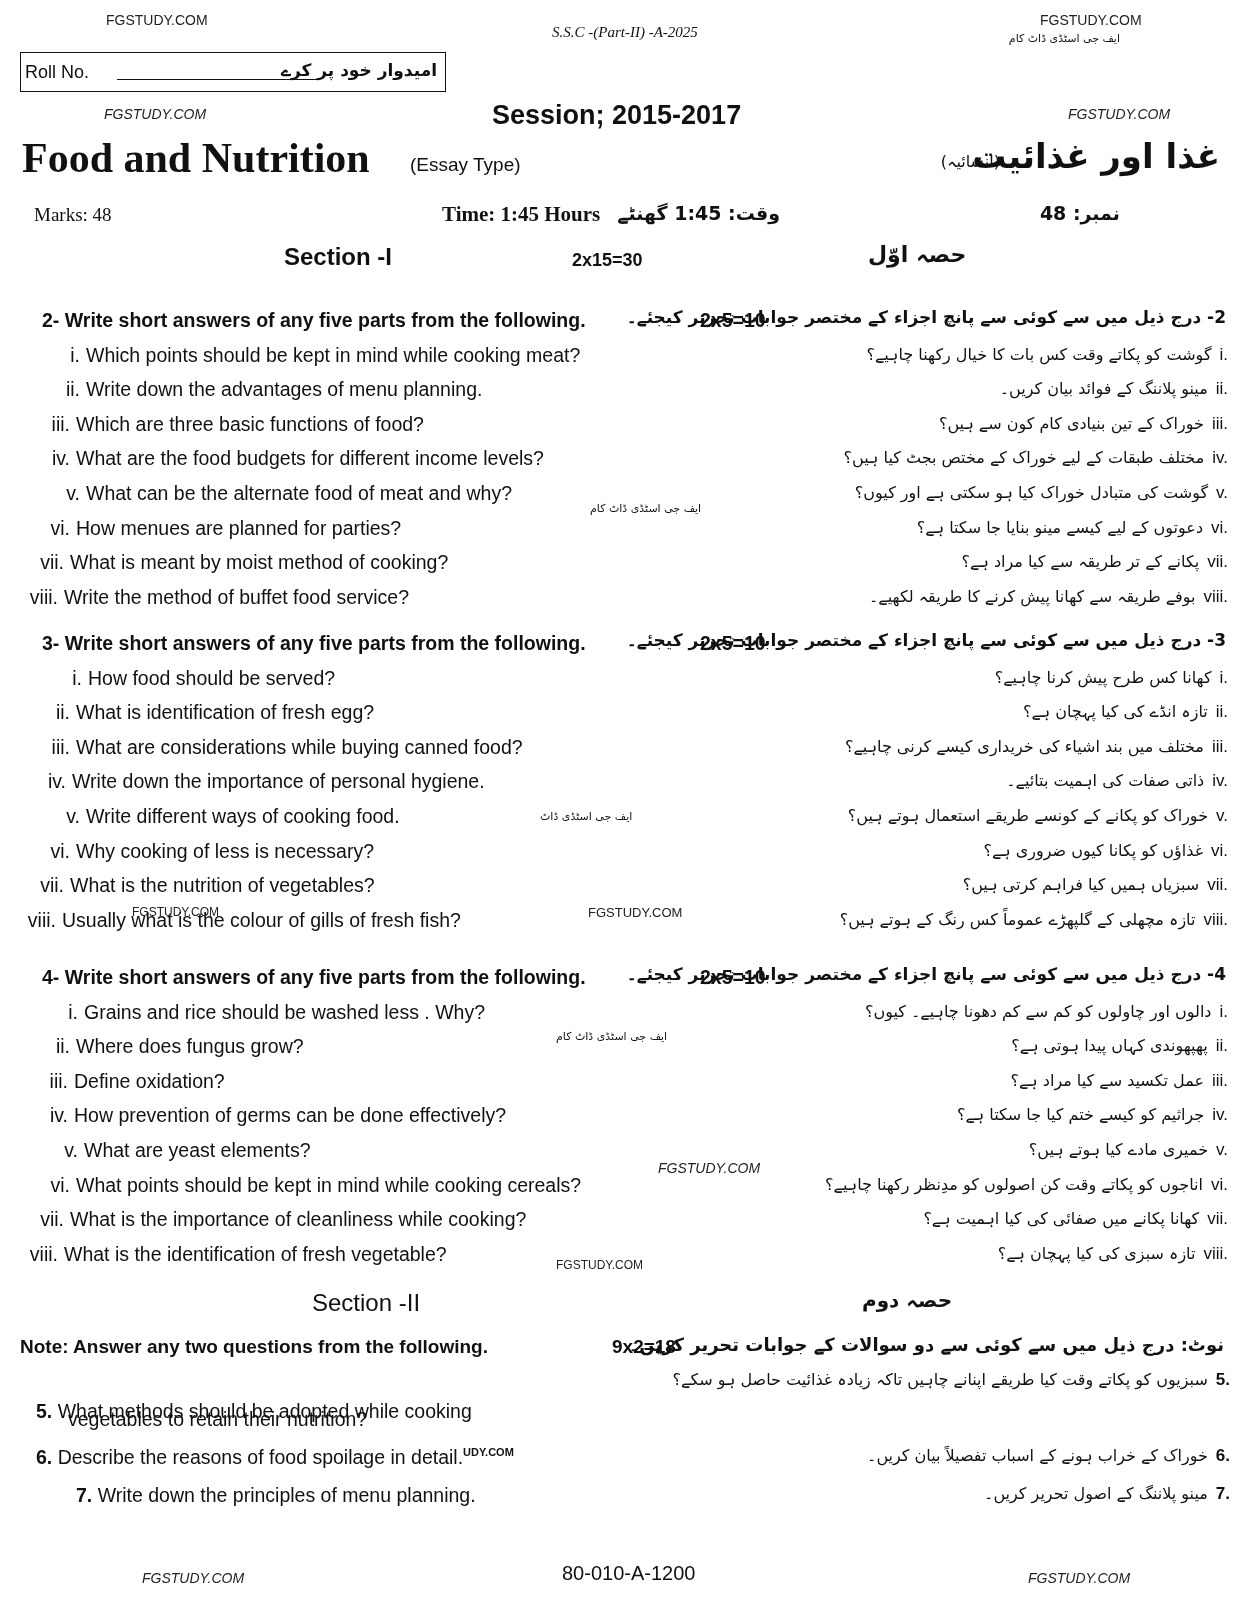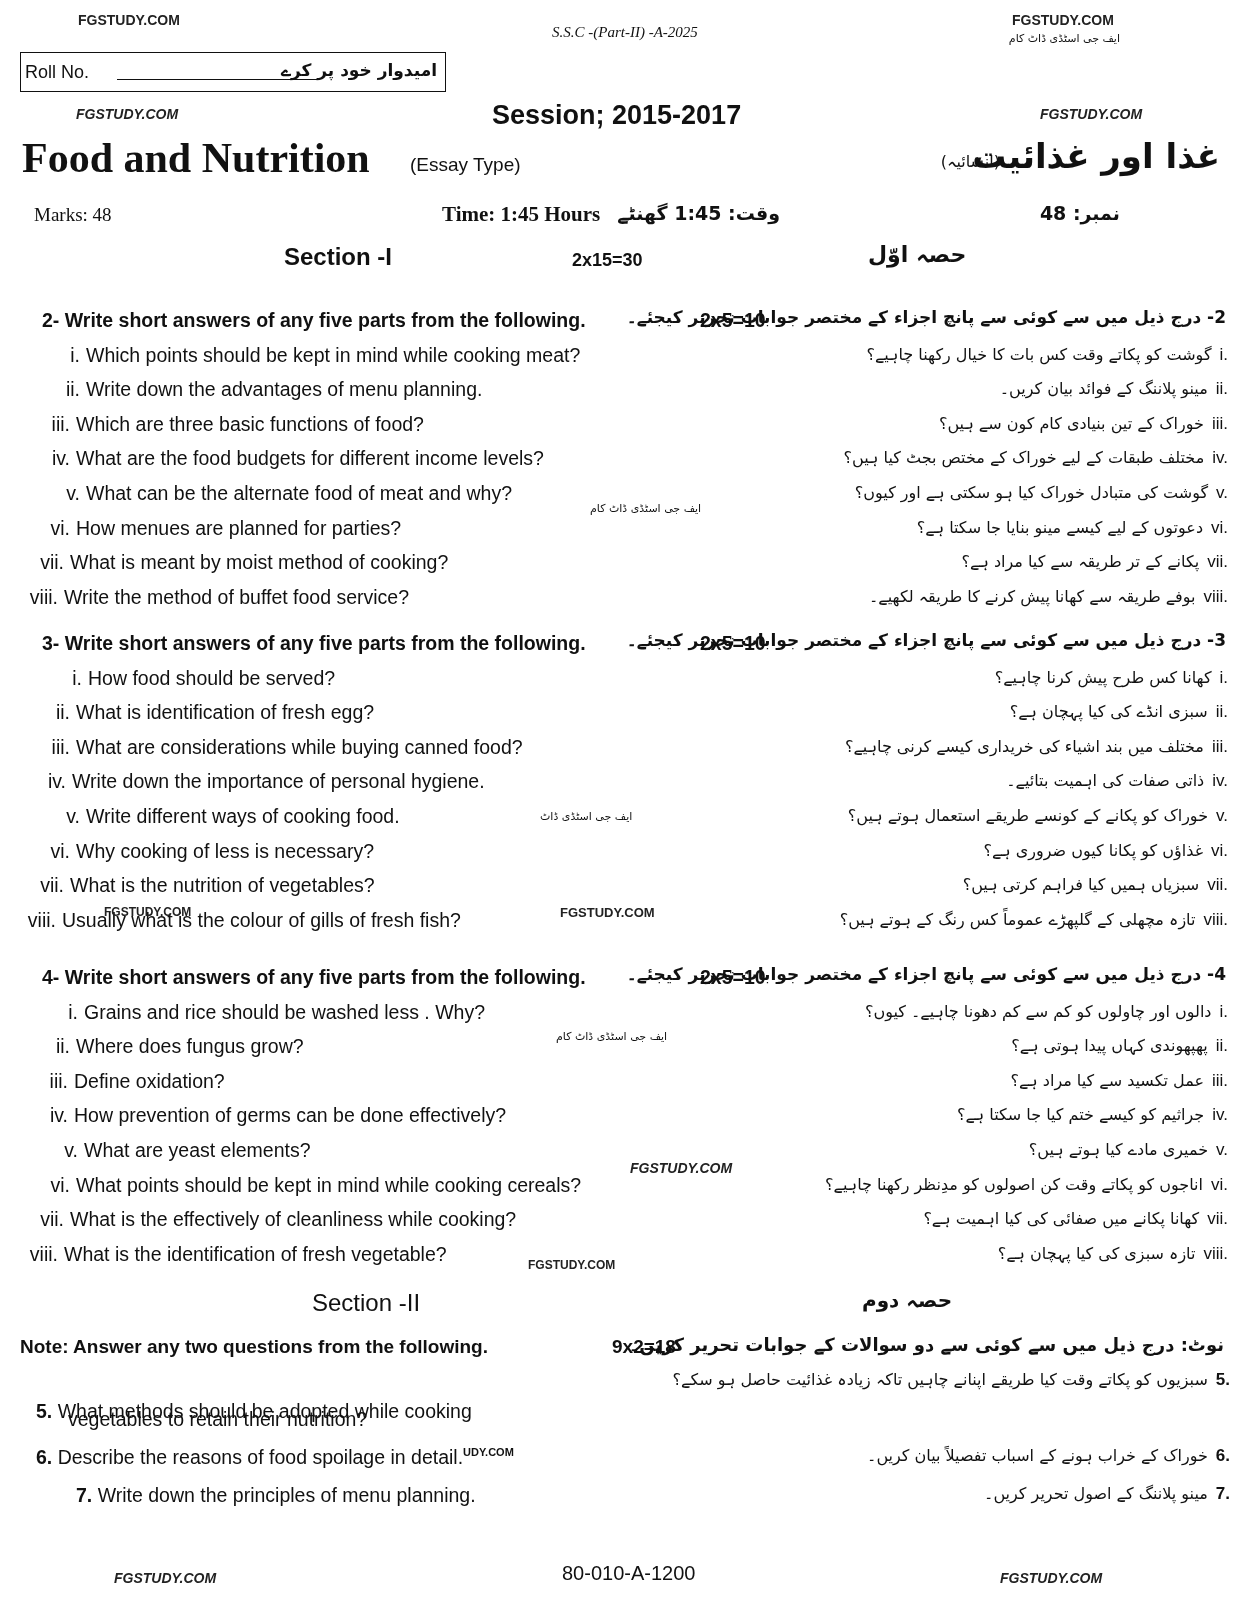--- a/index.html
+++ b/index.html
@@ -1,18 +1,18 @@
 <!DOCTYPE html>
 <html><head>
 <meta charset="utf-8">
 <style>
   html, body { margin:0; padding:0; background:#ffffff; }
   body { width:1250px; height:1601px; position:relative; overflow:hidden; color:#111; font-family:"Liberation Sans", sans-serif; }
   .abs { position:absolute; white-space:nowrap; }
-  .wm { font-family:"Liberation Sans", sans-serif; font-weight:bold; font-size:14px; color:#222; }
+  .wm { font-family:"Liberation Sans", sans-serif; font-weight:normal; font-size:14px; color:#222;margin-left:28px; }
   .wm.i { font-style:italic; }
   .ur { direction:rtl; font-family:"DejaVu Sans", sans-serif; }
   .serif { font-family:"Liberation Serif", serif; }
   .q { font-size:19.5px; color:#111; }
   .qh { font-size:19.5px; font-weight:bold; }
   .rn { display:inline-block; width:48px; text-align:right; margin-right:6px; }
   .ur-row { font-size:16px; }
   .ur-row .rn-u { display:inline-block; direction:ltr; margin-left:8px; font-family:"Liberation Sans", sans-serif; font-size:17px; }
 </style>
 </head>
@@ -66,21 +66,21 @@
     <div class="abs q" style="left: 16px; top: 551.2px;"><span class="rn">vii.</span><span>What is meant by moist method of cooking?</span></div>
     <div class="abs ur ur-row" style="right: 22px; top: 552.2px;"><span class="rn-u">vii.</span><span>پکانے کے تر طریقہ سے کیا مراد ہے؟</span></div>
     <div class="abs q" style="left: 10px; top: 585.8px;"><span class="rn">viii.</span><span>Write the method of buffet food service?</span></div>
     <div class="abs ur ur-row" style="right: 22px; top: 586.8px;"><span class="rn-u">viii.</span><span>بوفے طریقہ سے کھانا پیش کرنے کا طریقہ لکھیے۔</span></div>
     <div class="abs qh" style="left: 42px; top: 632px;">3- Write short answers of any five parts from the following.</div>
     <div class="abs qh" style="left: 700px; top: 632px;">2x5=10</div>
     <div class="abs ur" style="right: 24px; top: 630px; font-size: 17px; font-weight: bold;">3- درج ذیل میں سے کوئی سے پانچ اجزاء کے مختصر جوابات تحریر کیجئے۔</div>
     <div class="abs q" style="left: 34px; top: 666.6px;"><span class="rn">i.</span><span>How food should be served?</span></div>
     <div class="abs ur ur-row" style="right: 22px; top: 667.6px;"><span class="rn-u">i.</span><span>کھانا کس طرح پیش کرنا چاہیے؟</span></div>
     <div class="abs q" style="left: 22px; top: 701.2px;"><span class="rn">ii.</span><span>What is identification of fresh egg?</span></div>
-    <div class="abs ur ur-row" style="right: 22px; top: 702.2px;"><span class="rn-u">ii.</span><span>سبزی انڈے کی کیا پہچان ہے؟</span></div>
+    <div class="abs ur ur-row" style="right: 22px; top: 702.2px;"><span class="rn-u">ii.</span><span>تازہ انڈے کی کیا پہچان ہے؟</span></div>
     <div class="abs q" style="left: 22px; top: 735.8px;"><span class="rn">iii.</span><span>What are considerations while buying canned food?</span></div>
     <div class="abs ur ur-row" style="right: 22px; top: 736.8px;"><span class="rn-u">iii.</span><span>مختلف میں بند اشیاء کی خریداری کیسے کرنی چاہیے؟</span></div>
     <div class="abs q" style="left: 18px; top: 770.4px;"><span class="rn">iv.</span><span>Write down the importance of personal hygiene.</span></div>
     <div class="abs ur ur-row" style="right: 22px; top: 771.4px;"><span class="rn-u">iv.</span><span>ذاتی صفات کی اہمیت بتائیے۔</span></div>
     <div class="abs q" style="left: 32px; top: 805px;"><span class="rn">v.</span><span>Write different ways of cooking food.</span></div>
     <div class="abs ur ur-row" style="right: 22px; top: 806px;"><span class="rn-u">v.</span><span>خوراک کو پکانے کے کونسے طریقے استعمال ہوتے ہیں؟</span></div>
     <div class="abs q" style="left: 22px; top: 839.6px;"><span class="rn">vi.</span><span>Why cooking of less is necessary?</span></div>
     <div class="abs ur ur-row" style="right: 22px; top: 840.6px;"><span class="rn-u">vi.</span><span>غذاؤں کو پکانا کیوں ضروری ہے؟</span></div>
     <div class="abs q" style="left: 16px; top: 874.2px;"><span class="rn">vii.</span><span>What is the nutrition of vegetables?</span></div>
     <div class="abs ur ur-row" style="right: 22px; top: 875.2px;"><span class="rn-u">vii.</span><span>سبزیاں ہمیں کیا فراہم کرتی ہیں؟</span></div>
@@ -94,21 +94,21 @@
     <div class="abs q" style="left: 22px; top: 1035.2px;"><span class="rn">ii.</span><span>Where does fungus grow?</span></div>
     <div class="abs ur ur-row" style="right: 22px; top: 1036.2px;"><span class="rn-u">ii.</span><span>پھپھوندی کہاں پیدا ہوتی ہے؟</span></div>
     <div class="abs q" style="left: 20px; top: 1069.8px;"><span class="rn">iii.</span><span>Define oxidation?</span></div>
     <div class="abs ur ur-row" style="right: 22px; top: 1070.8px;"><span class="rn-u">iii.</span><span>عمل تکسید سے کیا مراد ہے؟</span></div>
     <div class="abs q" style="left: 20px; top: 1104.4px;"><span class="rn">iv.</span><span>How prevention of germs can be done effectively?</span></div>
     <div class="abs ur ur-row" style="right: 22px; top: 1105.4px;"><span class="rn-u">iv.</span><span>جراثیم کو کیسے ختم کیا جا سکتا ہے؟</span></div>
     <div class="abs q" style="left: 30px; top: 1139px;"><span class="rn">v.</span><span>What are yeast elements?</span></div>
     <div class="abs ur ur-row" style="right: 22px; top: 1140px;"><span class="rn-u">v.</span><span>خمیری مادے کیا ہوتے ہیں؟</span></div>
     <div class="abs q" style="left: 22px; top: 1173.6px;"><span class="rn">vi.</span><span>What points should be kept in mind while cooking cereals?</span></div>
     <div class="abs ur ur-row" style="right: 22px; top: 1174.6px;"><span class="rn-u">vi.</span><span>اناجوں کو پکاتے وقت کن اصولوں کو مدِنظر رکھنا چاہیے؟</span></div>
-    <div class="abs q" style="left: 16px; top: 1208.2px;"><span class="rn">vii.</span><span>What is the effectively of cleanliness while cooking?</span></div>
+    <div class="abs q" style="left: 16px; top: 1208.2px;"><span class="rn">vii.</span><span>What is the importance of cleanliness while cooking?</span></div>
     <div class="abs ur ur-row" style="right: 22px; top: 1209.2px;"><span class="rn-u">vii.</span><span>کھانا پکانے میں صفائی کی کیا اہمیت ہے؟</span></div>
     <div class="abs q" style="left: 10px; top: 1242.8px;"><span class="rn">viii.</span><span>What is the identification of fresh vegetable?</span></div>
     <div class="abs ur ur-row" style="right: 22px; top: 1243.8px;"><span class="rn-u">viii.</span><span>تازہ سبزی کی کیا پہچان ہے؟</span></div>
   </div>
 
 <div class="abs ur" style="left:590px;top:502px;font-size:11px;">ایف جی اسٹڈی ڈاٹ کام</div>
 <div class="abs ur" style="left:540px;top:810px;font-size:11px;">ایف جی اسٹڈی ڈاٹ</div>
 <div class="abs wm" style="left:104px;top:905px;font-size:12px;">FGSTUDY.COM</div>
 <div class="abs wm" style="left:560px;top:905px;font-size:13px;">FGSTUDY.COM</div>
 <div class="abs ur" style="left:556px;top:1030px;font-size:11px;">ایف جی اسٹڈی ڈاٹ کام</div>

